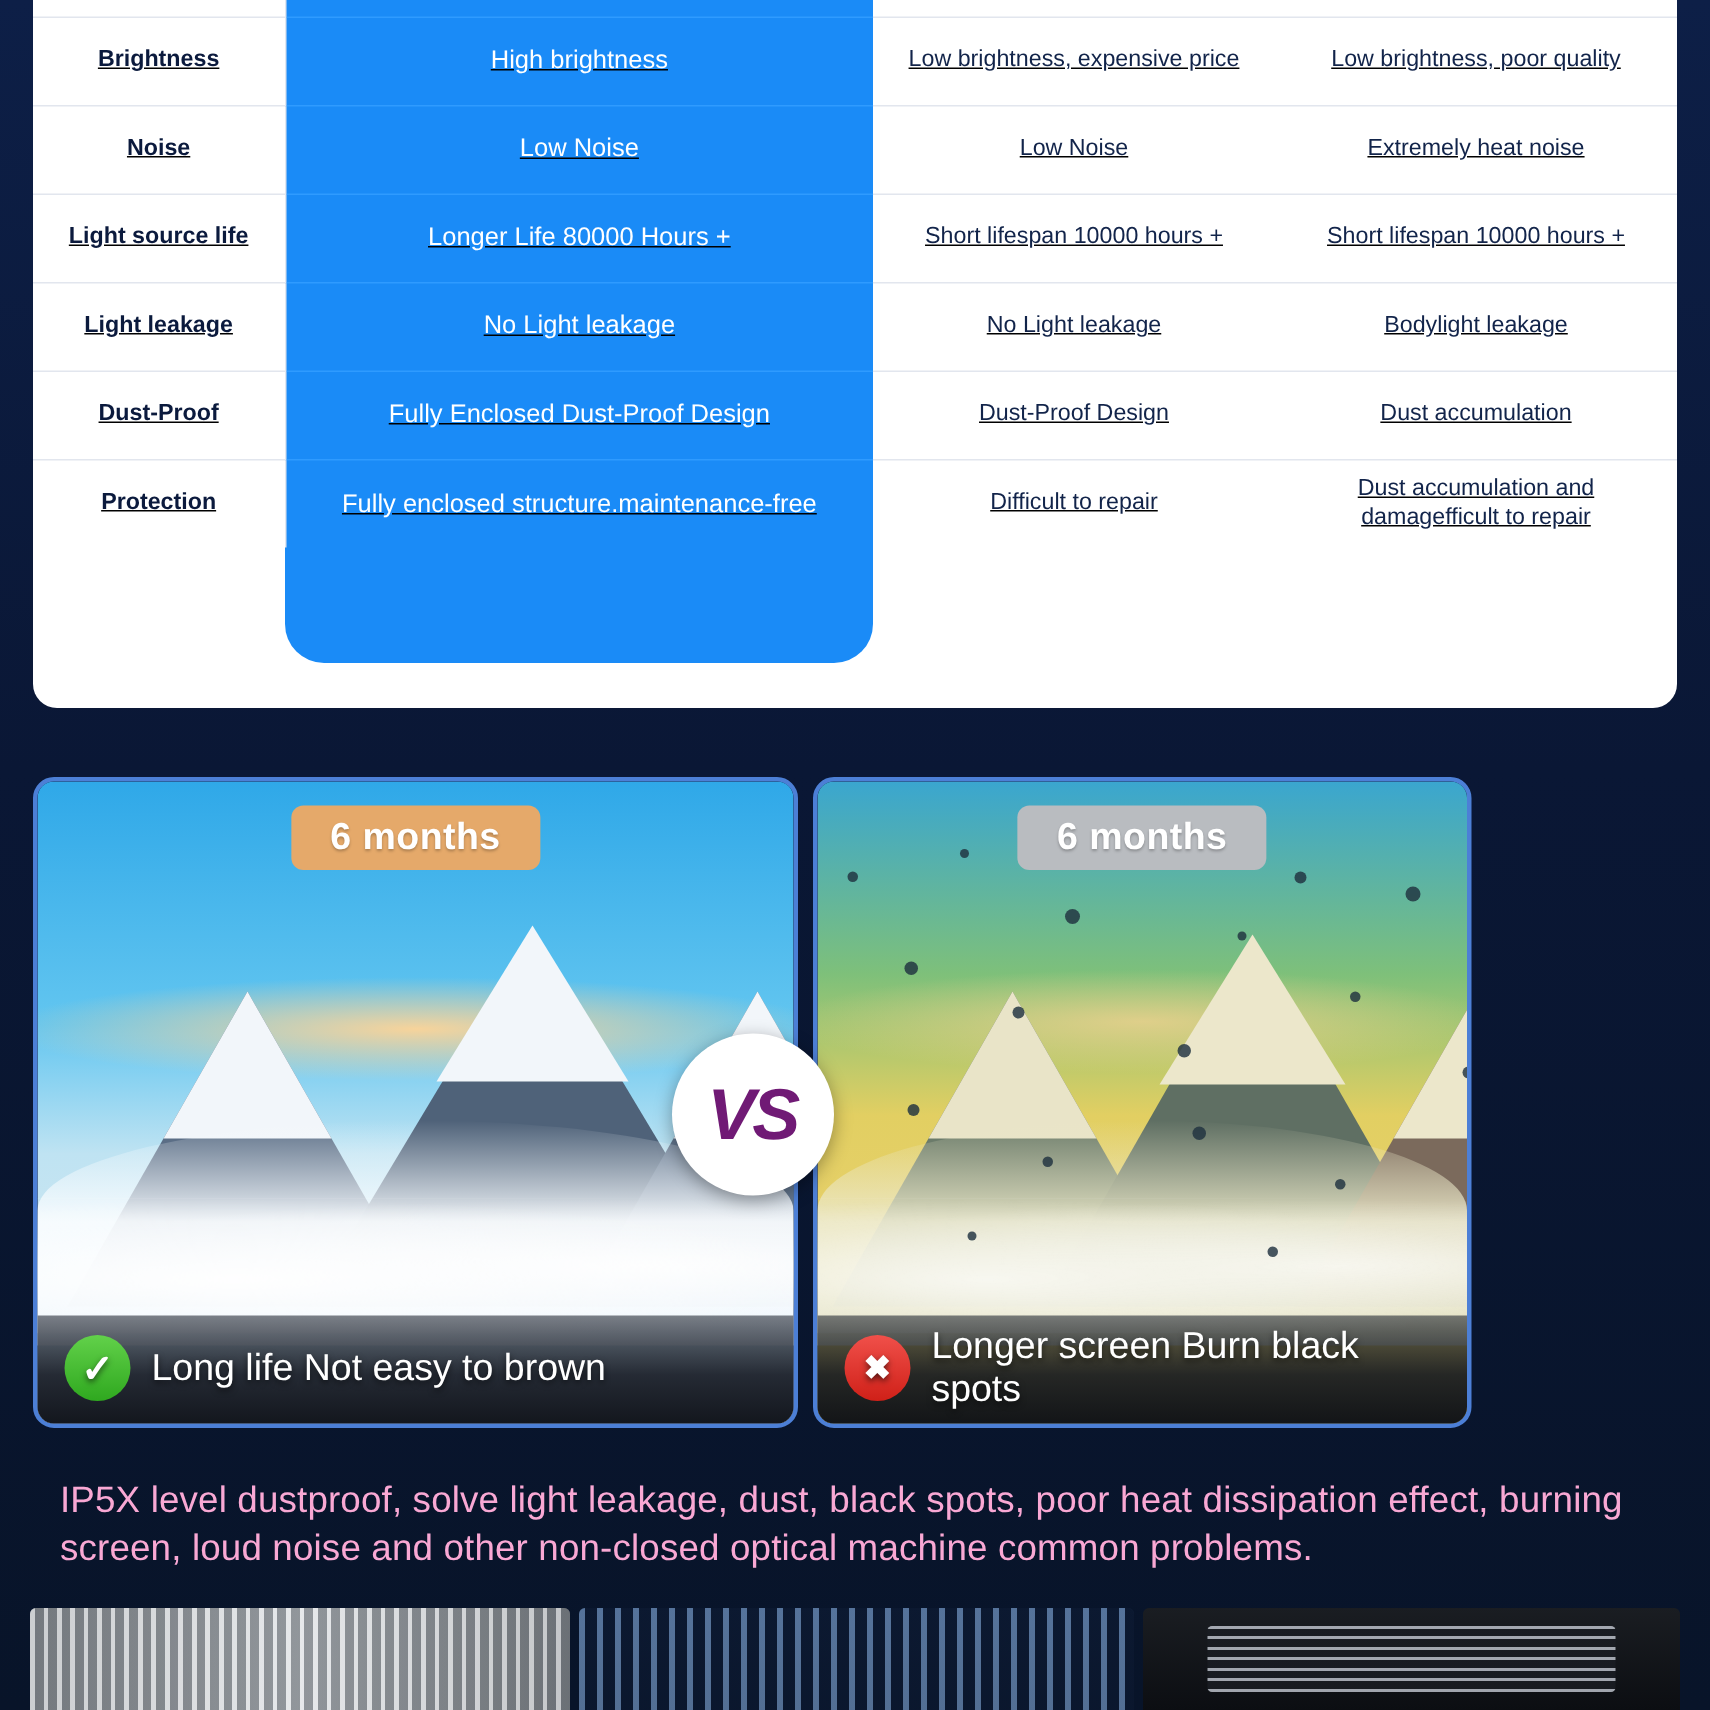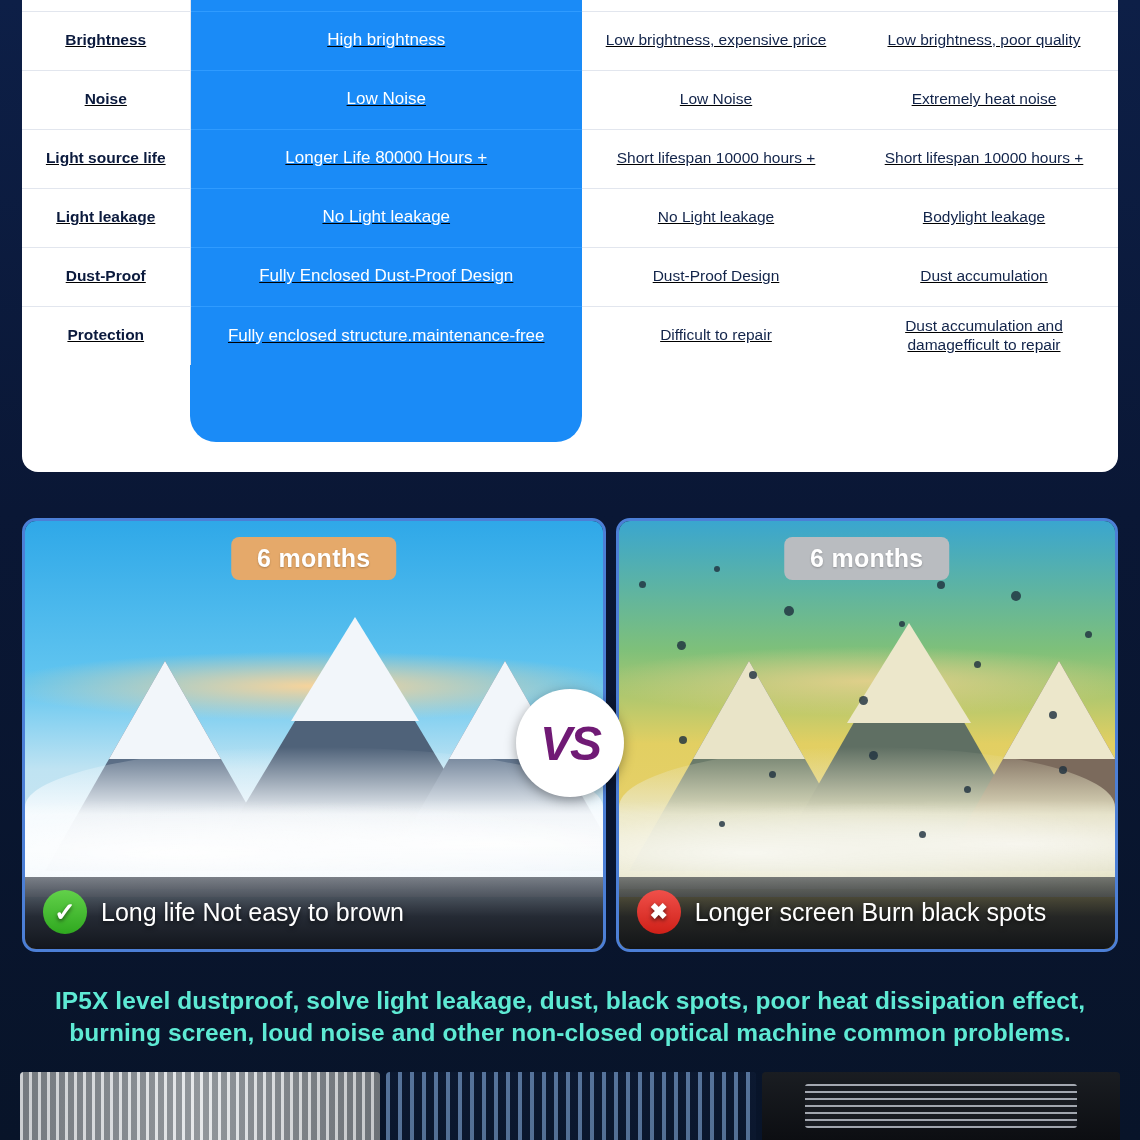--- a/index.html
+++ b/index.html
@@ -61,21 +61,21 @@
     background: #1a8bf7;
     border-radius: 0 0 26px 26px;
     z-index: 0;
   }
   .tbl { position: relative; z-index: 1; }
 
   
   .vs-wrap {
     position: absolute;
     left: 22px; top: 518px;
-    width: 1096px; height: 434px;
+    width: 959px; height: 434px;
     display: flex;
     gap: 10px;
   }
   .panel {
     position: relative;
     width: 589px; height: 434px;
     border-radius: 14px;
     border: 3px solid #4c7fd6;
     overflow: hidden;
   }
@@ -167,26 +167,24 @@
     box-shadow: 0 3px 12px rgba(0,0,0,.35);
     z-index: 5;
     letter-spacing: -2px;
   }
 
   
   .tagline {
     position: absolute;
     left: 40px; top: 985px;
     width: 1060px;
-    text-align: center;
-    color: #5eead4;
+    color: #f9a8d4;
     font-size: 24.5px;
     line-height: 1.32;
     letter-spacing: .1px;
-    font-weight: bold;
   }
 
   
   .thumbs {
     position: absolute;
     left: 20px; top: 1072px;
     width: 1100px; height: 68px;
     display: flex; gap: 6px;
   }
   .thumb { height: 68px; border-radius: 4px 4px 0 0; overflow: hidden; position: relative; }

